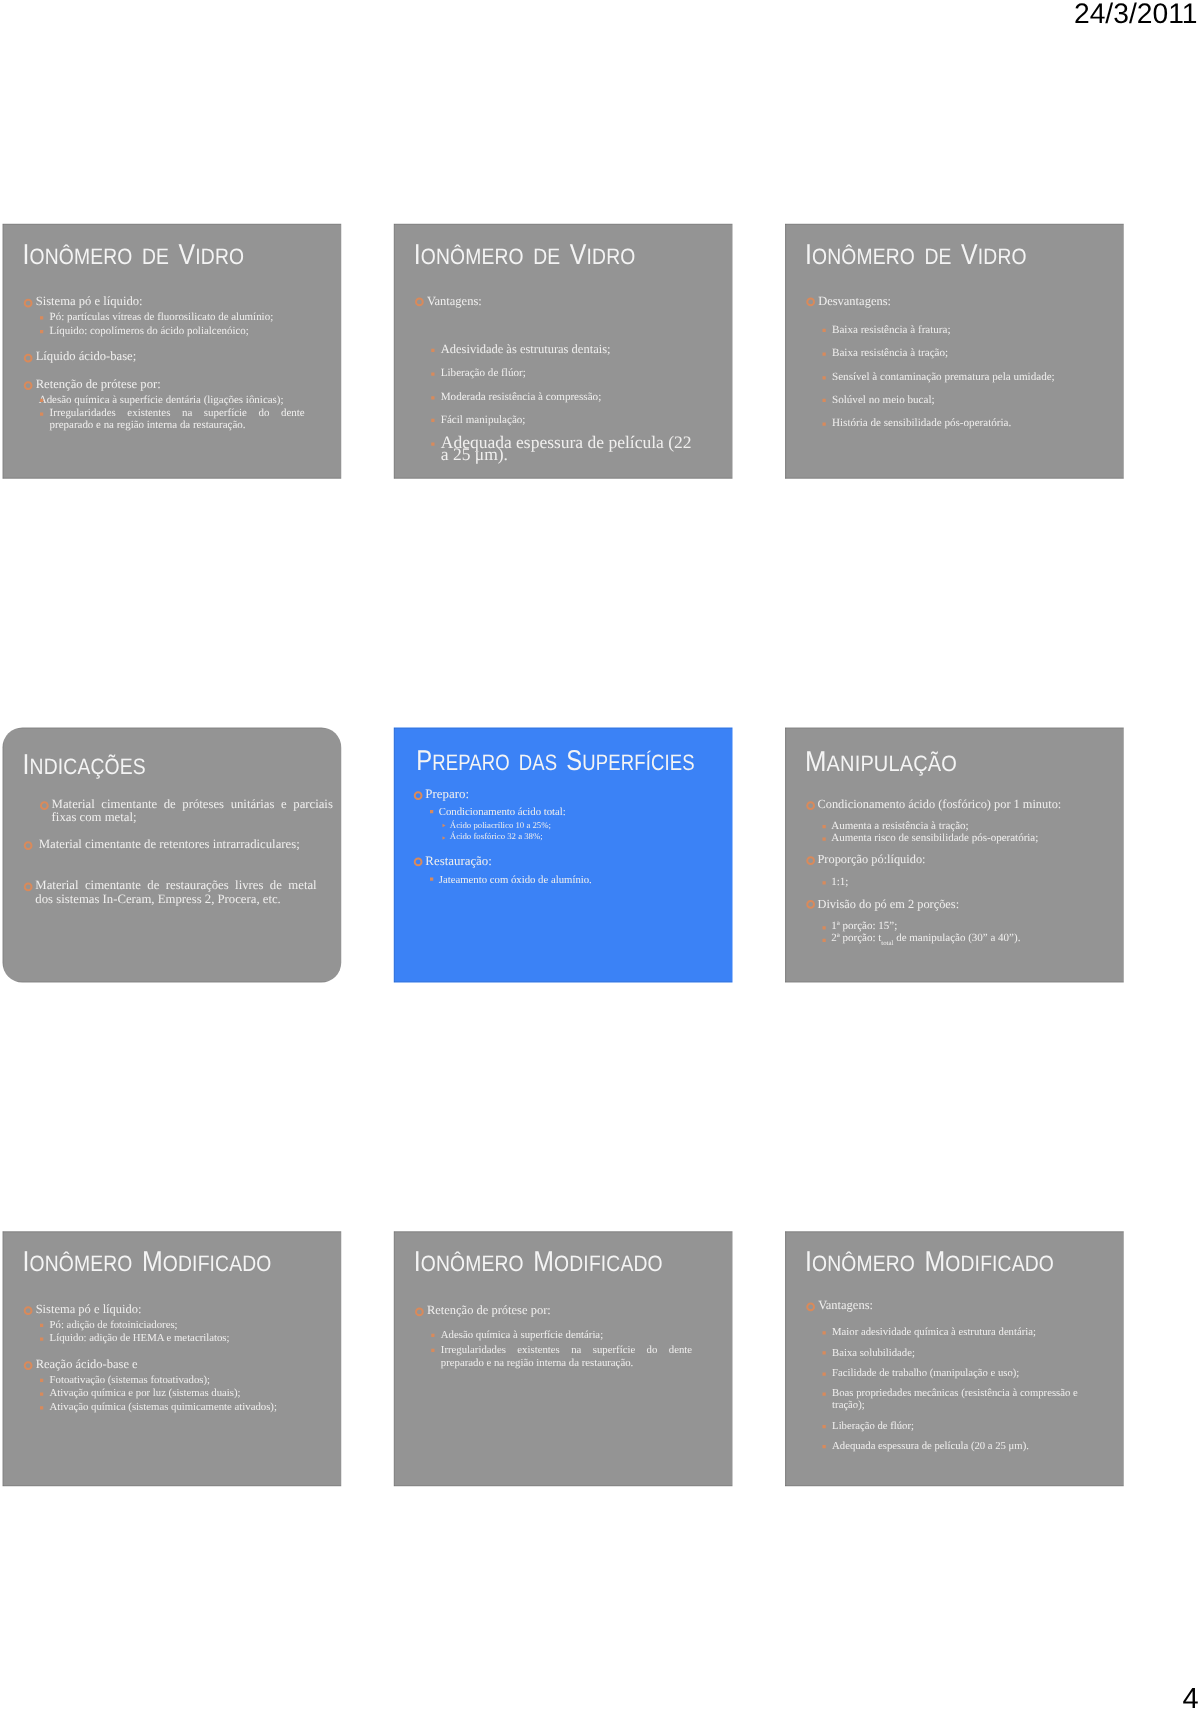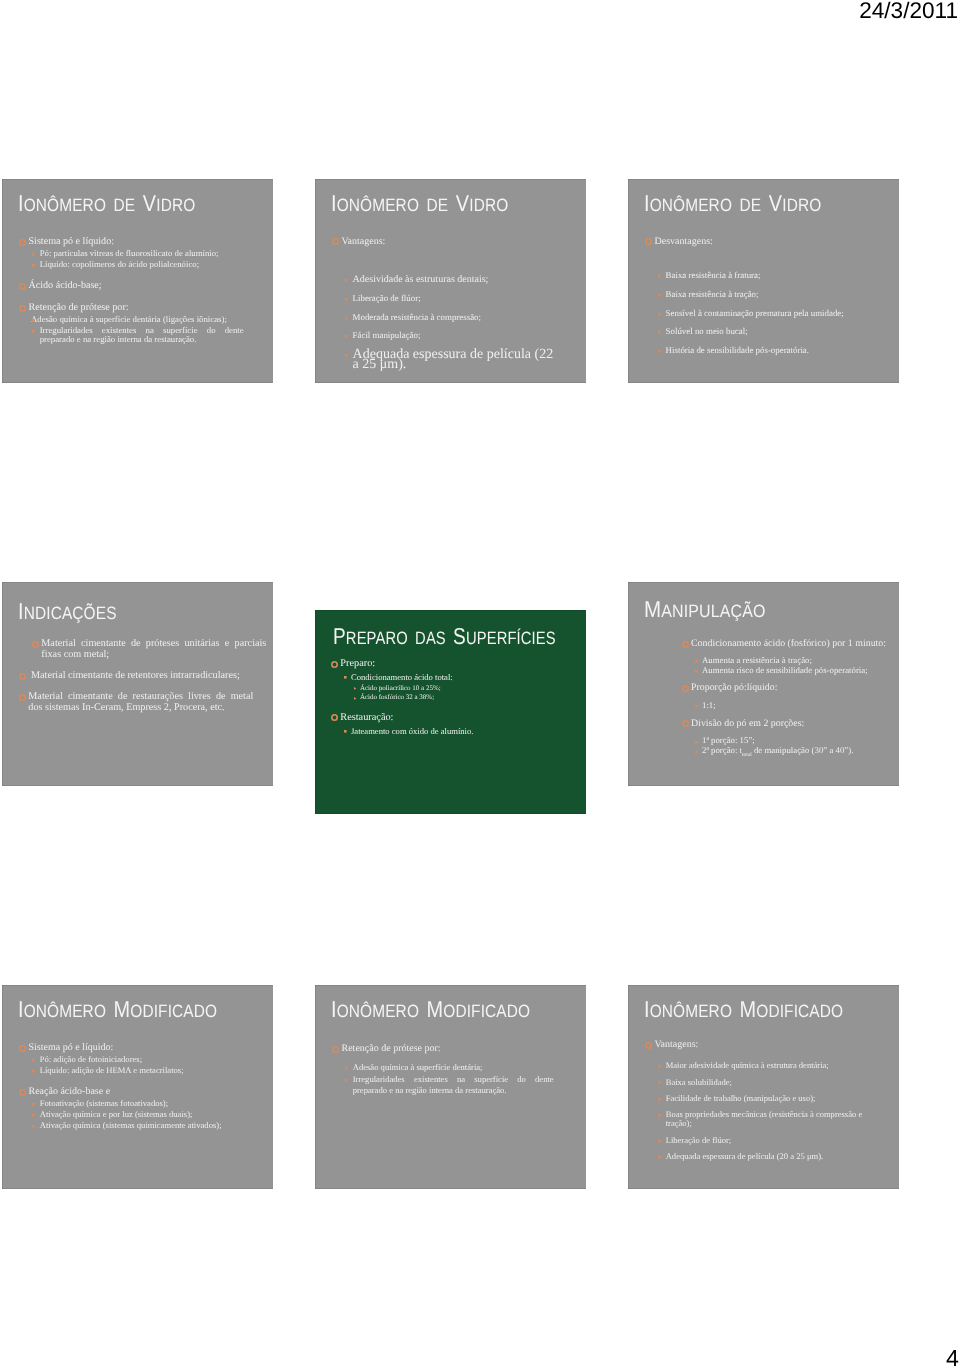--- a/index.html
+++ b/index.html
@@ -54,21 +54,21 @@
           <div class="ln" style="font-size: 8.75px; line-height: 9.6px; margin-top: 1.4px; padding-left: 37.7px; width: 241.7px; box-sizing: border-box; color: rgb(240, 239, 238);"><span class="bl" style="width: 2.6px; height: 2.6px; left: 30.2px; top: 4.1px;">
               <svg width="2.6" height="2.6" viewBox="0 0 2.6 2.6">
                 <rect x="0" y="0" width="2.6" height="2.6" fill="#d98a5b"></rect>
               </svg>
             </span><span>Líquido: copolímeros do ácido polialcenóico;</span></div>
           <div class="ln" style="height: 11px;"></div>
           <div class="ln" style="font-size: 10.1px; line-height: 11px; margin-top: 0px; padding-left: 26.5px; width: 230.5px; box-sizing: border-box; color: rgb(240, 239, 238);"><span class="bl" style="width: 7px; height: 7px; left: 17px; top: 2.6px;">
               <svg width="7" height="7" viewBox="0 0 7 7">
                 <circle cx="3.5" cy="3.5" r="2.7" fill="none" stroke="#d98a5b" stroke-width="1.6"></circle>
               </svg>
-            </span><span>Ácido ácido-base;</span></div>
+            </span><span>Líquido ácido-base;</span></div>
           <div class="ln" style="height: 11px;"></div>
           <div class="ln" style="font-size: 10.1px; line-height: 11px; margin-top: 0px; padding-left: 26.5px; width: 230.5px; box-sizing: border-box; color: rgb(240, 239, 238);"><span class="bl" style="width: 7px; height: 7px; left: 17px; top: 2.6px;">
               <svg width="7" height="7" viewBox="0 0 7 7">
                 <circle cx="3.5" cy="3.5" r="2.7" fill="none" stroke="#d98a5b" stroke-width="1.6"></circle>
               </svg>
             </span><span>Retenção de prótese por:</span></div>
           <div class="ln" style="font-size: 8.75px; line-height: 9.6px; margin-top: 1.4px; padding-left: 29px; width: 241.7px; box-sizing: border-box; color: rgb(240, 239, 238);"><span class="bl" style="width: 2.6px; height: 2.6px; left: 30.2px; top: 4.1px;">
               <svg width="2.6" height="2.6" viewBox="0 0 2.6 2.6">
                 <rect x="0" y="0" width="2.6" height="2.6" fill="#d98a5b"></rect>
               </svg>
@@ -128,21 +128,21 @@
         <div class="shadow-b"></div>
         <div class="shadow-t"></div>
         <div class="s-title" style="left: 16px; top: 12.7px; font-size: 23px; letter-spacing: 0.15px; word-spacing: 3.6px; color: rgb(244, 244, 244); transform: scaleX(0.865);"><span class="cap">I</span><span class="sc" style="font-size: 17.85px;">ONÔMERO DE </span><span class="cap">V</span><span class="sc" style="font-size: 17.85px;">IDRO</span></div>
         <div class="body" style="left: 0px; top: 56.8px; width: 270px;">
           <div class="ln" style="font-size: 10px; line-height: 11px; margin-top: 0px; padding-left: 26.5px; width: 231.5px; box-sizing: border-box; color: rgb(240, 239, 238);"><span class="bl" style="width: 7px; height: 7px; left: 17px; top: 2.6px;">
               <svg width="7" height="7" viewBox="0 0 7 7">
                 <circle cx="3.5" cy="3.5" r="2.7" fill="none" stroke="#d98a5b" stroke-width="1.6"></circle>
               </svg>
             </span><span>Desvantagens:</span></div>
           <div class="ln" style="height: 12.4px;"></div>
-          <div class="ln" style="font-size: 8.9px; line-height: 9.7px; margin-top: 12px; padding-left: 37.6px; width: 242.6px; box-sizing: border-box; color: rgb(240, 239, 238);"><span class="bl" style="width: 2.6px; height: 2.6px; left: 30.4px; top: 4.15px;">
+          <div class="ln" style="font-size: 8.9px; line-height: 9.7px; margin-top: 0px; padding-left: 37.6px; width: 242.6px; box-sizing: border-box; color: rgb(240, 239, 238);"><span class="bl" style="width: 2.6px; height: 2.6px; left: 30.4px; top: 4.15px;">
               <svg width="2.6" height="2.6" viewBox="0 0 2.6 2.6">
                 <rect x="0" y="0" width="2.6" height="2.6" fill="#d98a5b"></rect>
               </svg>
             </span><span>Baixa resistência à fratura;</span></div>
           <div class="ln" style="height: 9px;"></div>
           <div class="ln" style="font-size: 8.9px; line-height: 9.7px; margin-top: 0px; padding-left: 37.6px; width: 242.6px; box-sizing: border-box; color: rgb(240, 239, 238);"><span class="bl" style="width: 2.6px; height: 2.6px; left: 30.4px; top: 4.15px;">
               <svg width="2.6" height="2.6" viewBox="0 0 2.6 2.6">
                 <rect x="0" y="0" width="2.6" height="2.6" fill="#d98a5b"></rect>
               </svg>
             </span><span>Baixa resistência à tração;</span></div>
@@ -159,46 +159,46 @@
               </svg>
             </span><span>Solúvel no meio bucal;</span></div>
           <div class="ln" style="height: 9px;"></div>
           <div class="ln" style="font-size: 8.9px; line-height: 9.7px; margin-top: 0px; padding-left: 37.6px; width: 242.6px; box-sizing: border-box; color: rgb(240, 239, 238);"><span class="bl" style="width: 2.6px; height: 2.6px; left: 30.4px; top: 4.15px;">
               <svg width="2.6" height="2.6" viewBox="0 0 2.6 2.6">
                 <rect x="0" y="0" width="2.6" height="2.6" fill="#d98a5b"></rect>
               </svg>
             </span><span>História de sensibilidade pós-operatória.</span></div>
         </div>
       </div>
-      <div class="slide" style="left: 2px; top: 582px; background: rgb(148, 148, 148);">
+      <div class="slide" style="left: 2px; top: 582px; background: rgb(148, 148, 148); border-radius: 16px;">
         <div class="shadow-l"></div>
         <div class="shadow-b"></div>
         <div class="shadow-t"></div>
         <div class="s-title" style="left: 16px; top: 17.6px; font-size: 23px; letter-spacing: 0.15px; word-spacing: 3.6px; color: rgb(244, 244, 244); transform: scaleX(0.865);"><span class="cap">I</span><span class="sc" style="font-size: 17.85px;">NDICAÇÕES</span></div>
         <div class="body" style="left: 0px; top: 56px; width: 270px;">
           <div class="ln just" style="font-size: 10.2px; line-height: 11px; margin-top: 0px; padding-left: 26.3px; width: 251.3px; box-sizing: border-box; color: rgb(240, 239, 238); margin-left: 13px;"><span class="bl" style="width: 7px; height: 7px; left: 17px; top: 2.6px;">
               <svg width="7" height="7" viewBox="0 0 7 7">
                 <circle cx="3.5" cy="3.5" r="2.7" fill="none" stroke="#d98a5b" stroke-width="1.6"></circle>
               </svg>
             </span><span>Material cimentante de próteses unitárias e parciais fixas com metal;</span></div>
           <div class="ln" style="height: 10px;"></div>
           <div class="ln" style="font-size: 10.2px; line-height: 11px; margin-top: 0px; padding-left: 29px; width: 251.3px; box-sizing: border-box; color: rgb(240, 239, 238);"><span class="bl" style="width: 7px; height: 7px; left: 17px; top: 2.6px;">
               <svg width="7" height="7" viewBox="0 0 7 7">
                 <circle cx="3.5" cy="3.5" r="2.7" fill="none" stroke="#d98a5b" stroke-width="1.6"></circle>
               </svg>
             </span><span>Material cimentante de retentores intrarradiculares;</span></div>
           <div class="ln" style="height: 10px;"></div>
-          <div class="ln just" style="font-size: 10.2px; line-height: 11px; margin-top: 0px; padding-left: 26.3px; width: 251.3px; box-sizing: border-box; color: rgb(240, 239, 238);"><span class="bl" style="width: 7px; height: 7px; left: 17px; top: 2.6px;">
+          <div class="ln just" style="font-size: 10.2px; line-height: 11px; margin-top: 12px; padding-left: 26.3px; width: 251.3px; box-sizing: border-box; color: rgb(240, 239, 238);"><span class="bl" style="width: 7px; height: 7px; left: 17px; top: 2.6px;">
               <svg width="7" height="7" viewBox="0 0 7 7">
                 <circle cx="3.5" cy="3.5" r="2.7" fill="none" stroke="#d98a5b" stroke-width="1.6"></circle>
               </svg>
             </span><span>Material cimentante de restaurações livres de metal dos sistemas In-Ceram, Empress 2, Procera, etc.</span></div>
         </div>
       </div>
-      <div class="slide" style="left: 315px; top: 610px; background: #14532d;">
+      <div class="slide" style="left: 315px; top: 582px; background: #3b82f6;">
         <div class="shadow-l"></div>
         <div class="shadow-b"></div>
         <div class="shadow-t"></div>
         <div class="s-title" style="left: 18.3px; top: 14.6px; font-size: 23px; letter-spacing: 0.15px; word-spacing: 3.6px; color: rgb(244, 244, 244); transform: scaleX(0.828);"><span class="cap">P</span><span class="sc" style="font-size: 17.85px;">REPARO DAS </span><span class="cap">S</span><span class="sc" style="font-size: 17.85px;">UPERFÍCIES</span></div>
         <div class="body" style="left: 0px; top: 48px; width: 270px;">
           <div class="ln" style="font-size: 10.3px; line-height: 11.3px; margin-top: 0px; padding-left: 25.3px; width: 230.3px; box-sizing: border-box; color: rgb(240, 239, 238);"><span class="bl" style="width: 7px; height: 7px; left: 16px; top: 2.75px;">
               <svg width="7" height="7" viewBox="0 0 7 7">
                 <circle cx="3.5" cy="3.5" r="2.7" fill="none" stroke="#d98a5b" stroke-width="1.6"></circle>
               </svg>
             </span><span>Preparo:</span></div>
@@ -228,21 +228,21 @@
                 <rect x="0" y="0" width="2.6" height="2.6" fill="#d98a5b"></rect>
               </svg>
             </span><span>Jateamento com óxido de alumínio.</span></div>
         </div>
       </div>
       <div class="slide" style="left: 628px; top: 582px; background: rgb(148, 148, 148);">
         <div class="shadow-l"></div>
         <div class="shadow-b"></div>
         <div class="shadow-t"></div>
         <div class="s-title" style="left: 16px; top: 15.6px; font-size: 23px; letter-spacing: 0.15px; word-spacing: 3.6px; color: rgb(244, 244, 244); transform: scaleX(0.895);"><span class="cap">M</span><span class="sc" style="font-size: 17.85px;">ANIPULAÇÃO</span></div>
-        <div class="body" style="left: 0px; top: 57px; width: 270px; padding-left: 37px;">
+        <div class="body" style="left: 0px; top: 57px; width: 270px;">
           <div class="ln" style="font-size: 9.9px; line-height: 9px; margin-top: 0px; padding-left: 26px; width: 244px; box-sizing: border-box; color: rgb(240, 239, 238);"><span class="bl" style="width: 7px; height: 7px; left: 16.5px; top: 1.6px;">
               <svg width="7" height="7" viewBox="0 0 7 7">
                 <circle cx="3.5" cy="3.5" r="2.7" fill="none" stroke="#d98a5b" stroke-width="1.6"></circle>
               </svg>
             </span><span>Condicionamento ácido (fosfórico) por 1 minuto:</span></div>
           <div class="ln" style="height: 7.7px;"></div>
           <div class="ln" style="font-size: 8.8px; line-height: 9.9px; margin-top: 0px; padding-left: 37px; width: 255px; box-sizing: border-box; color: rgb(240, 239, 238);"><span class="bl" style="width: 2.6px; height: 2.6px; left: 30.2px; top: 4.25px;">
               <svg width="2.6" height="2.6" viewBox="0 0 2.6 2.6">
                 <rect x="0" y="0" width="2.6" height="2.6" fill="#d98a5b"></rect>
               </svg>

